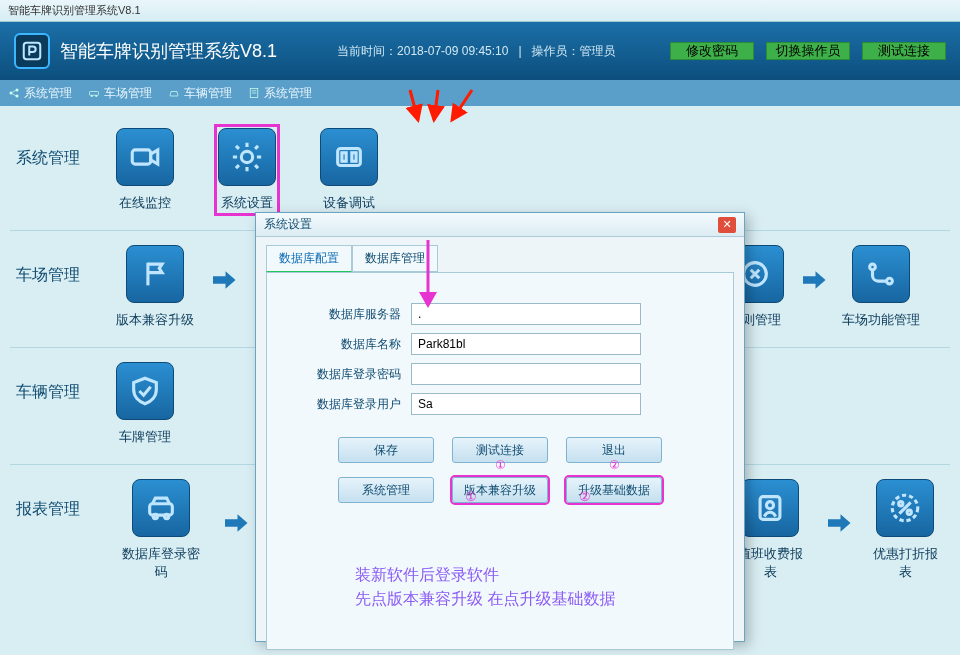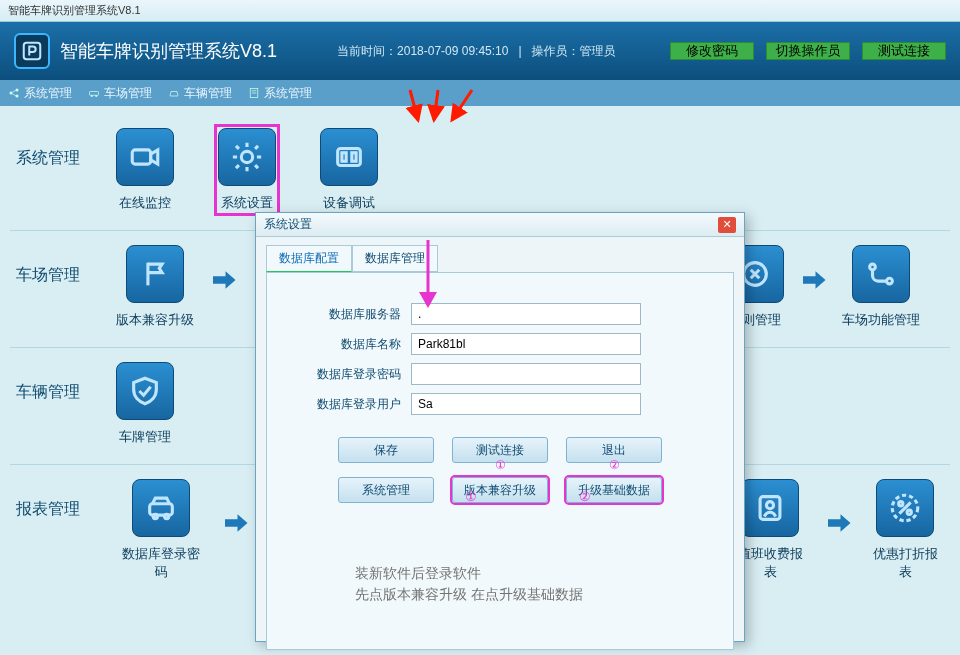--- a/index.html
+++ b/index.html
@@ -198,22 +198,22 @@
   }
   .hl-pink { outline: 2px solid #e733cf; outline-offset: 0px; }
   .circ-num {
     position: absolute;
     top: 27px; left: 42px;
     font-size: 12px; color: #e733cf;
   }
   .note-text {
     position: absolute;
     left: 88px; top: 290px;
-    font-size: 14px;
-    color: #737373;
+    font-size: 16px;
+    color: #8b5cf6;
     line-height: 1.5;
   }
   
   .anno {
     position: absolute;
     z-index: 20;
     pointer-events: none;
   }
   .pink-arrow-down {
     position: absolute;

